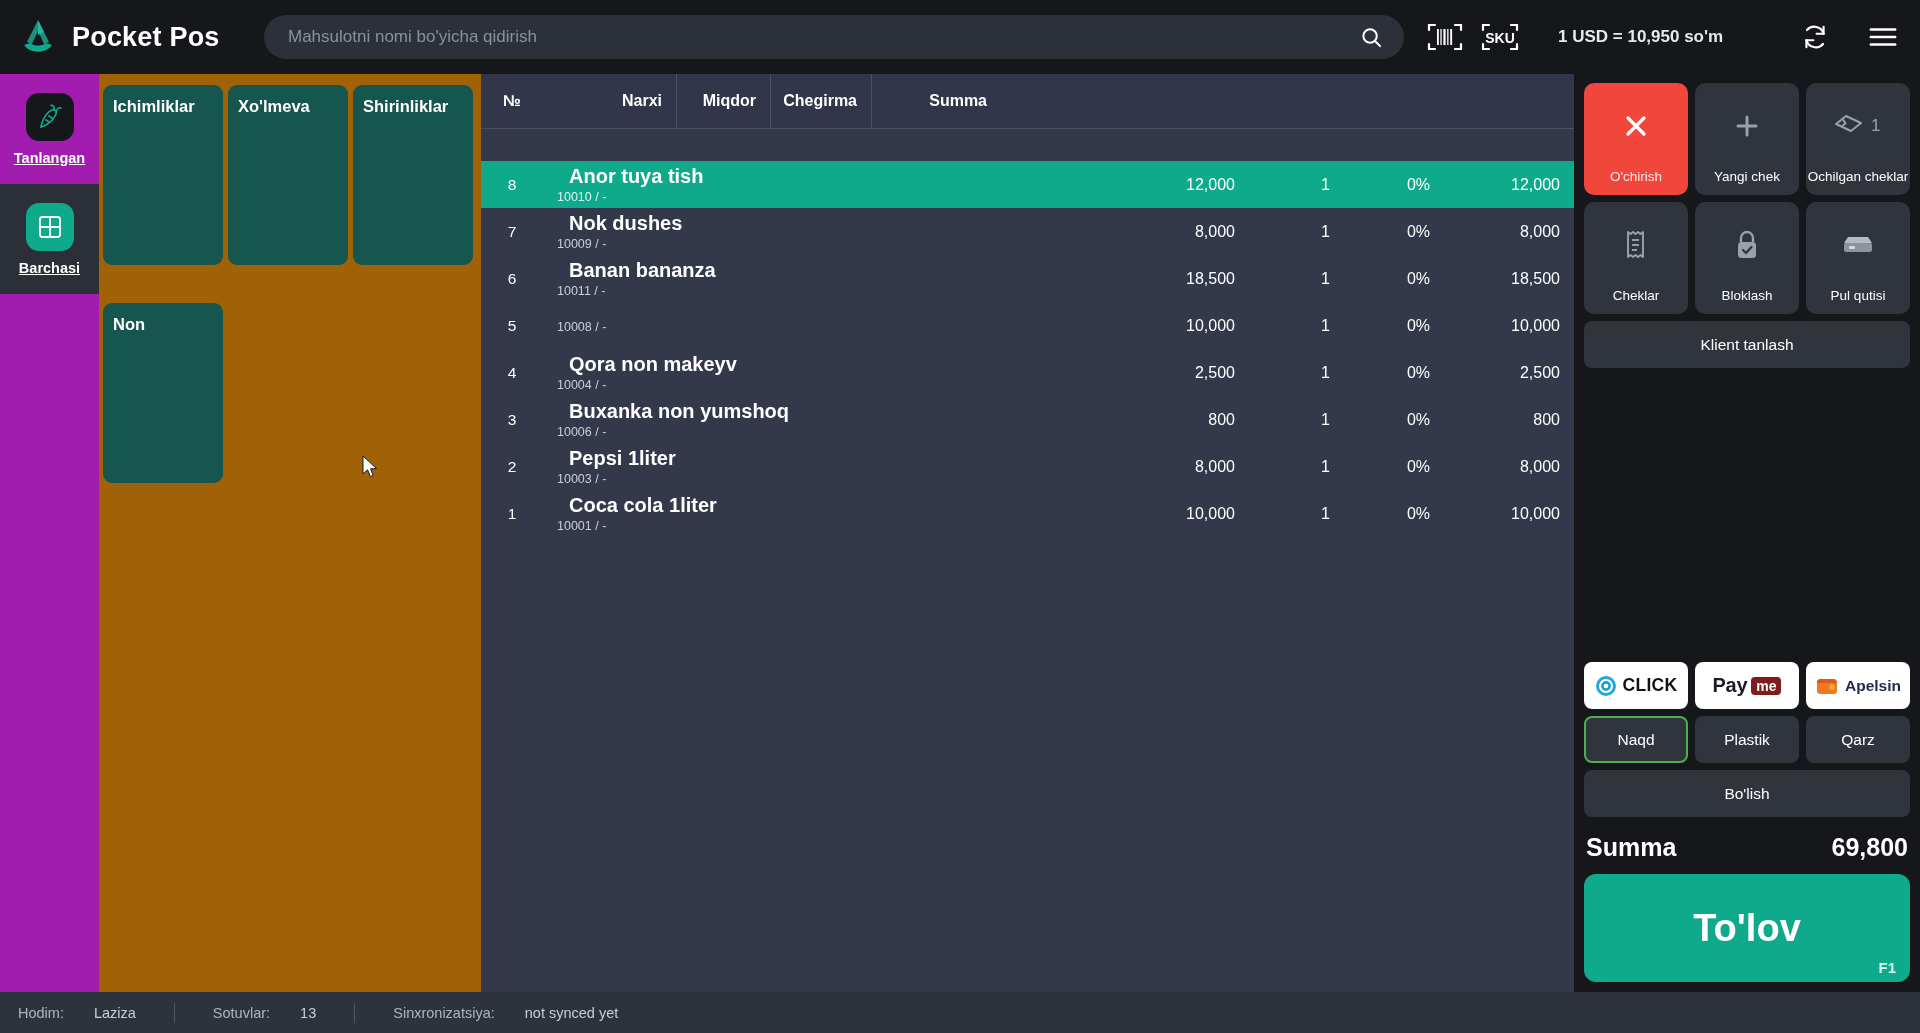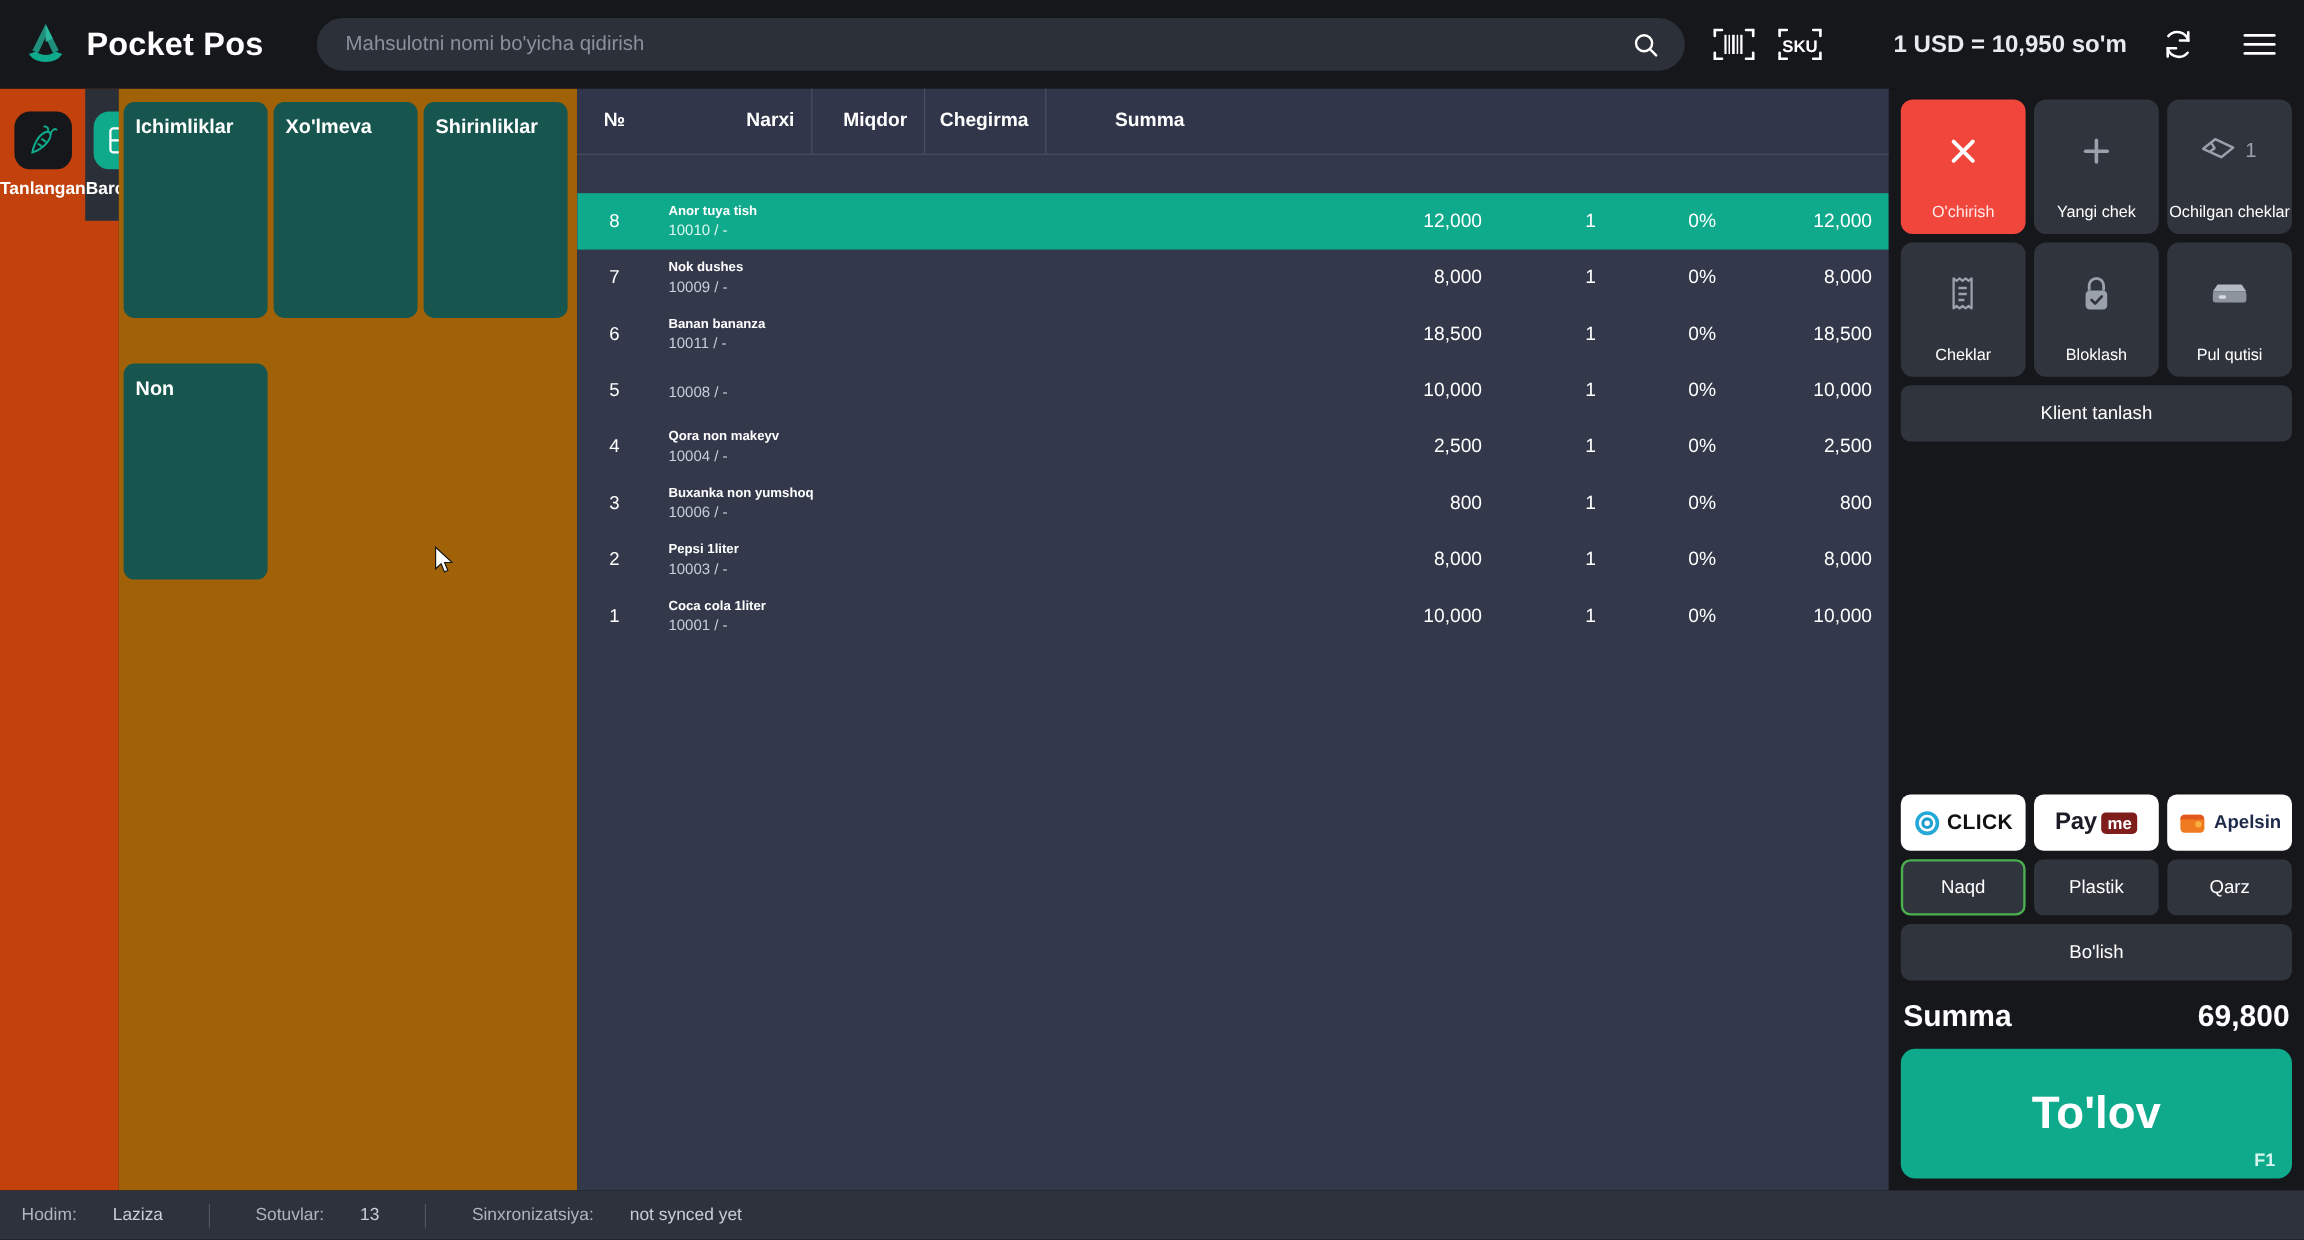--- a/index.html
+++ b/index.html
@@ -30,28 +30,28 @@
   }
   .search-input {
     flex: 1 1 auto; background: transparent; border: none; outline: none;
     color: #d9dde4; font-size: 17px; font-family: "Liberation Sans", sans-serif;
   }
   .search-input::placeholder { color: #8a919c; }
   .icon-btn { width: 30px; height: 30px; display:flex; align-items:center; justify-content:center; cursor: pointer; }
 
   .hdr-icons { display: flex; align-items: center; gap: 16px; margin-left: 22px; }
   .scan-icon { width: 38px; height: 34px; position: relative; }
-  .rate { font-size: 20px; color: #e6e9ee; margin-left: 44px; white-space: nowrap; font-weight: bold; }
+  .rate { font-size: 17px; color: #e6e9ee; margin-left: 24px; white-space: nowrap; font-weight: bold; }
   .hdr-right { margin-left: auto; display: flex; align-items: center; gap: 38px; }
 
   
   .body { flex: 1 1 auto; display: flex; min-height: 0; }
 
   
-  .rail { width: 99px; flex: 0 0 99px; background: #c2410c; display: flex; flex-direction: row; }
+  .rail { width: 99px; flex: 0 0 99px; background: #a21caf; display: flex; flex-direction: column; text-decoration: underline; }
   .rail-item {
     height: 110px; display: flex; flex-direction: column;
     align-items: center; justify-content: center; gap: 9px; cursor: pointer;
   }
   .rail-item.sel-bg { background: #2b2f38; }
   .rail-tile { width: 48px; height: 48px; border-radius: 13px; display: flex; align-items: center; justify-content: center; }
   .rail-tile.dark { background: #15171b; }
   .rail-tile.teal { background: #0fa98c; }
   .rail-label { font-size: 14.5px; color: #fff; font-weight: bold; }
 
@@ -76,21 +76,21 @@
   .c-qty { width: 95px; flex: 0 0 95px; text-align: right; align-items: flex-end; border-left: 1px solid #4a5065; border-right: 1px solid #4a5065; }
   .c-disc { width: 100px; flex: 0 0 100px; text-align: right; align-items: flex-end; }
   .c-sum { width: 130px; flex: 0 0 130px; text-align: right; align-items: flex-end; border-left: 1px solid #4a5065; }
 
   .cart-rows { flex: 1 1 auto; overflow: hidden; border-top: 1px solid #4a5065; padding-top: 32px; }
   .row { height: 47px; display: flex; align-items: center; font-size: 16px; color: #fff; cursor: pointer; }
   .row.sel { background: #0fa98c; }
   .row .cell { padding: 0 14px; }
   .row .c-num { text-align: center; justify-content: center; display: flex; font-size: 15.5px; }
   .row .c-name { display: block; text-align: left; border: none; padding-top: 0; }
-  .r-title { font-size: 11px; font-weight: bold; line-height: 1.15; }
+  .r-title { font-size: 20px; font-weight: bold; line-height: 1.15; margin-left: 12px; }
   .r-sku { font-size: 12.5px; color: #c9ced9; margin-top: 2px; }
   .row.sel .r-sku { color: #dcf7f1; }
   .row .c-price, .row .c-qty, .row .c-disc, .row .c-sum { text-align: right; border: none; display: block; }
 
   
   .right { width: 346px; flex: 0 0 346px; background: #15171b; display: flex; flex-direction: column; padding: 9px 10px 0 10px; }
   .grid3 { display: flex; gap: 7px; }
   .act {
     flex: 1 1 0; height: 112px; background: #30343d; border-radius: 10px;
     display: flex; flex-direction: column; align-items: center; justify-content: flex-end;

